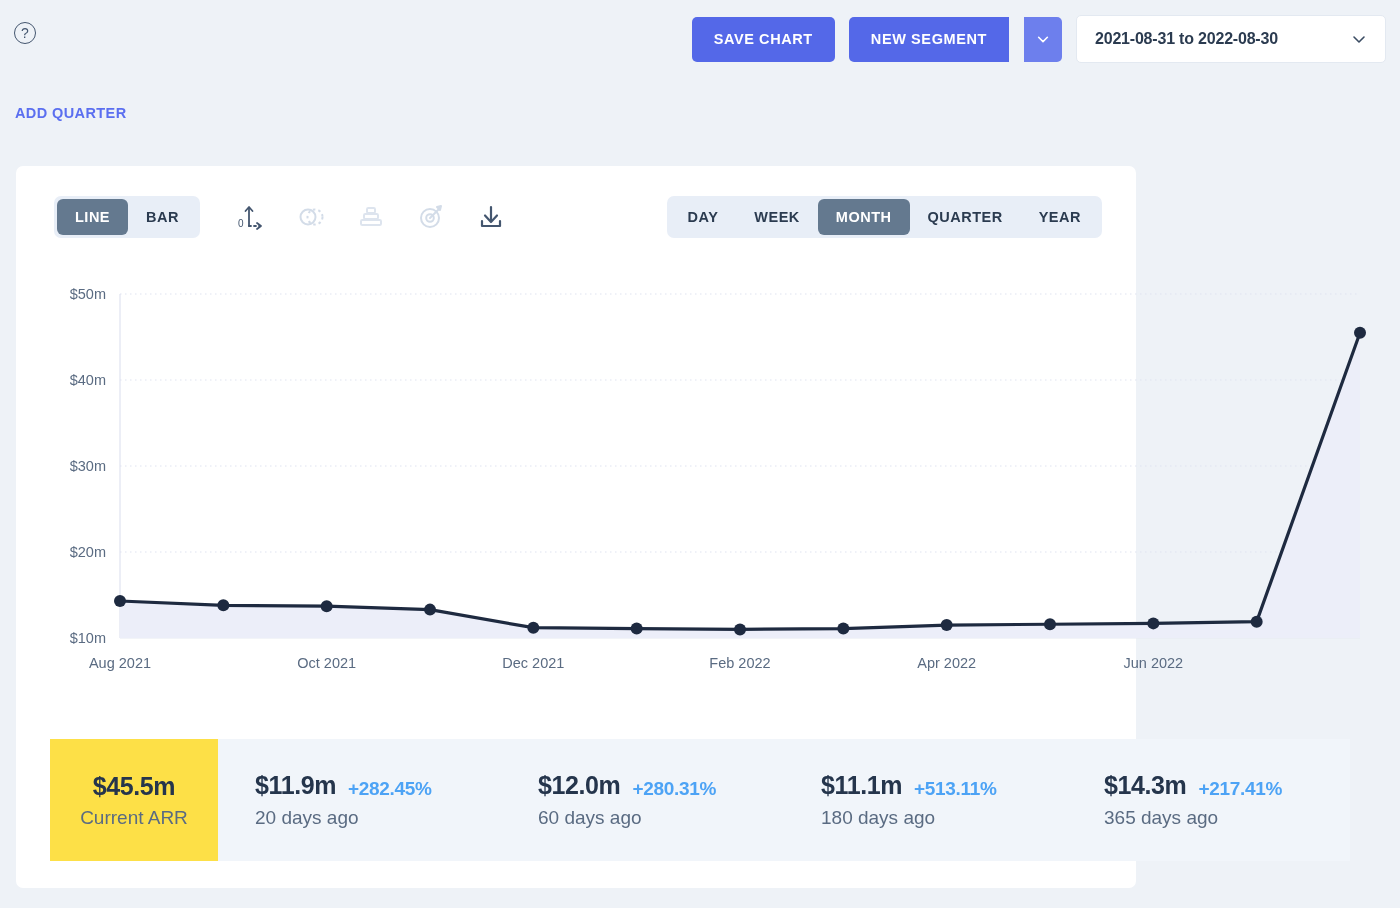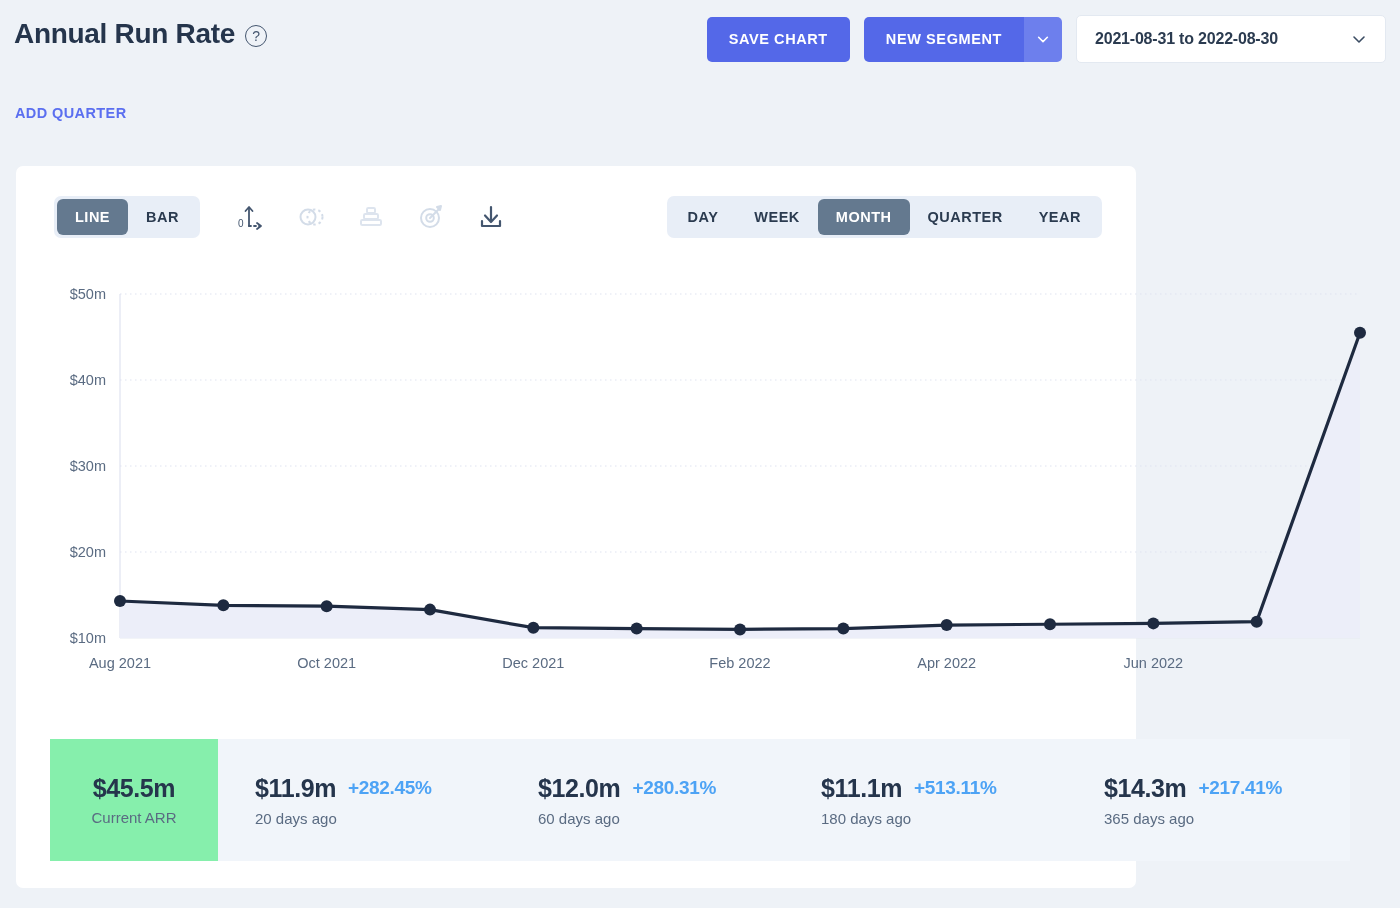--- a/index.html
+++ b/index.html
@@ -41,21 +41,21 @@
     position: absolute; right: 14px; top: 15px;
     display: flex; align-items: center; gap: 14px;
   }
   .btn-primary {
     height: 45px; padding: 0 22px; border: none; border-radius: 5px;
     background: #5468e8; color: #fff;
     font-family: "Liberation Sans", sans-serif;
     font-size: 14.5px; font-weight: bold; letter-spacing: 0.6px;
     cursor: pointer; display: flex; align-items: center; margin-left: 12px;
   }
-  .split-btn { display: flex; border-radius: 5px; overflow: hidden; }
+  .split-btn { display: flex; border-radius: 5px; overflow: hidden; gap: 15px; }
   .split-btn .main {
     height: 45px; padding: 0 22px; border: none; background: #5468e8;
     color: #fff; font-family: "Liberation Sans", sans-serif;
     font-size: 14.5px; font-weight: bold; letter-spacing: 0.6px;
     cursor: pointer;
   }
   .split-btn .caret {
     width: 38px; height: 45px; border: none; background: #6d7fed;
     color: #fff; cursor: pointer;
     display: flex; align-items: center; justify-content: center;
@@ -113,35 +113,34 @@
   
   .stats {
     position: absolute; left: 34px; top: 573px;
     width: 1300px; height: 122px;
     background: #f1f5fa; display: flex; align-items: stretch;
   }
   .stat {
     flex: 1 1 0; display: flex; flex-direction: column;
     justify-content: center; padding-left: 37px;
   }
-  .stat.current { flex: 0 0 168px; background: #86efac; padding-left: 0; align-items: center; }
-  .stat-top { display: flex; align-items: center; gap: 12px; }
+  .stat.current { flex: 0 0 168px; background: #fde047; padding-left: 0; align-items: center; }
+  .stat-top { display: flex; align-items: flex-end; gap: 12px; }
   .stat-value { font-size: 25px; font-weight: bold; color: #25354c; letter-spacing: -0.4px; }
   .stat-delta { font-size: 19px; font-weight: bold; color: #4da3f5; letter-spacing: -0.3px; }
-  .stat-label { font-size: 15px; color: #5a6b82; margin-top: 7px; }
+  .stat-label { font-size: 19px; color: #5a6b82; margin-top: 7px; }
   .stat.current .stat-label { margin-top: 6px; }
 </style>
 </head>
 <body>
 
 <div class="page">
 
   <div class="header">
     <div class="title-wrap">
-      <div class="page-title">Annual Run Rate</div>
       <div class="help-icon">?</div>
     </div>
 
     <div class="add-filter">ADD QUARTER</div>
 
     <div class="header-actions">
       <button class="btn-primary">SAVE CHART</button>
 
       <div class="split-btn">
         <button class="main">NEW SEGMENT</button>

